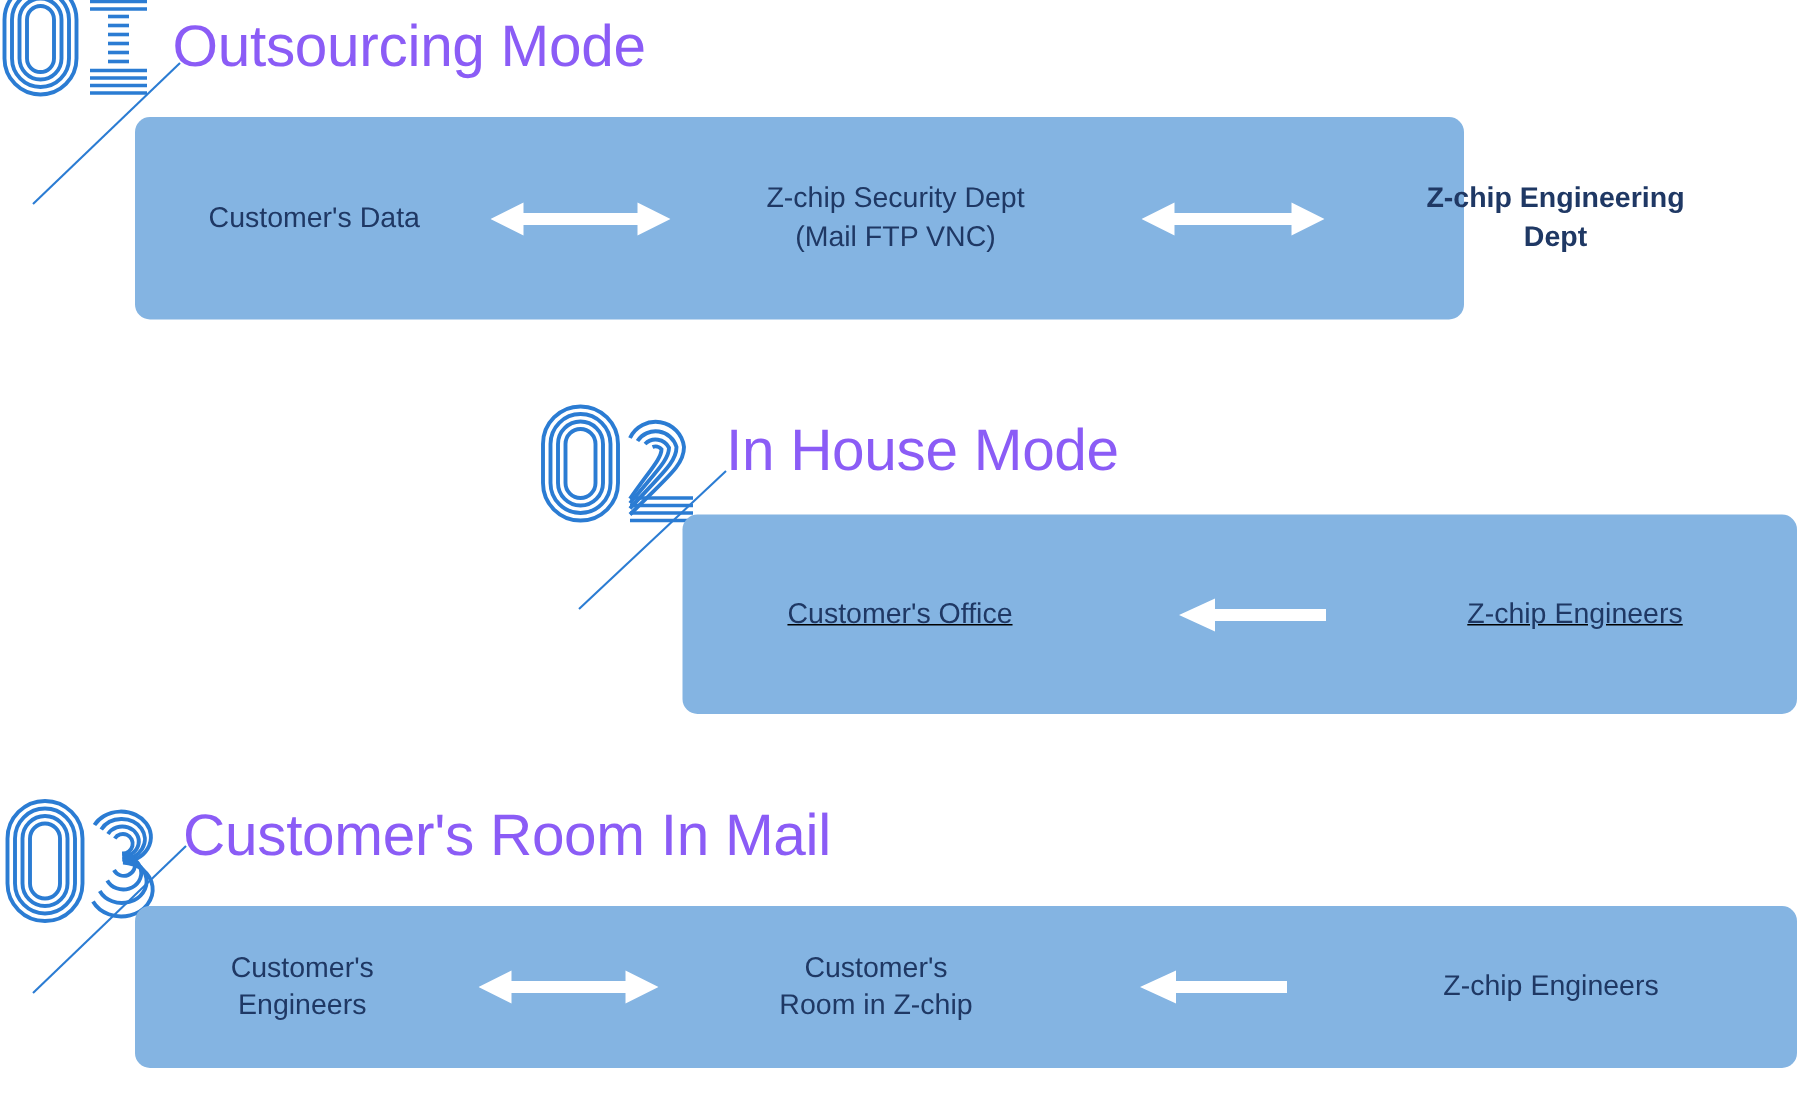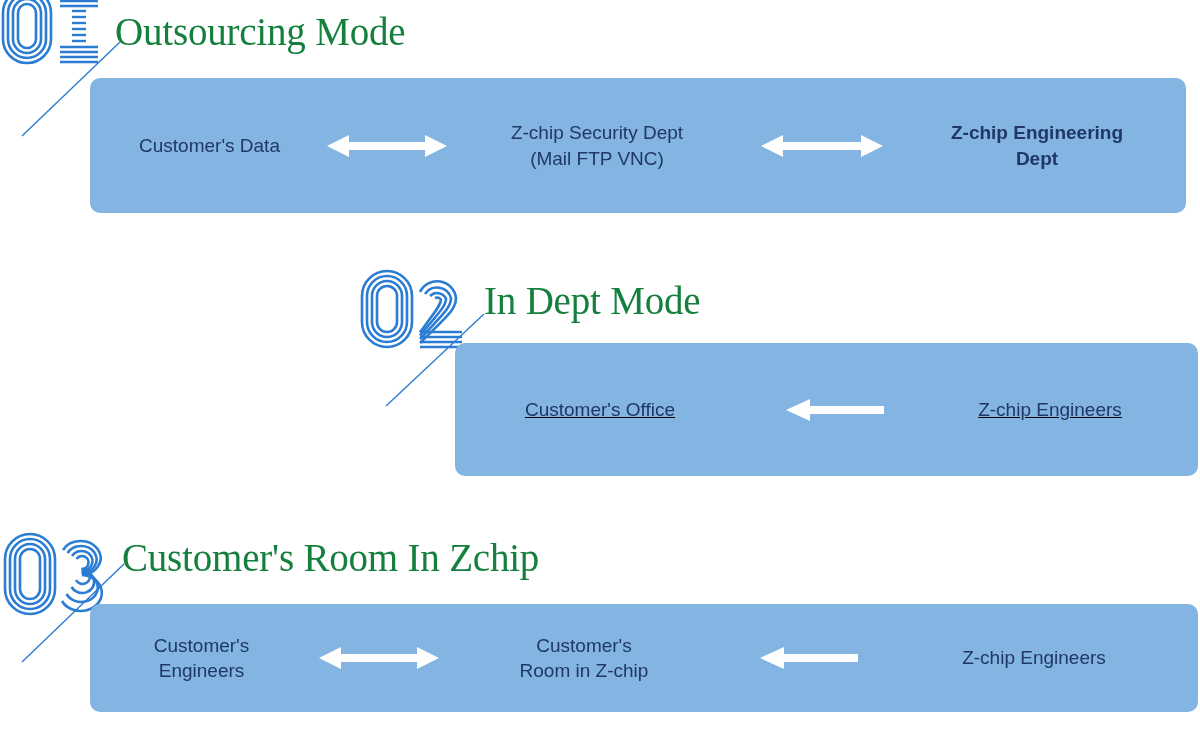--- a/index.html
+++ b/index.html
@@ -12,27 +12,26 @@
     width: 1200px;
     height: 742px;
     background: #ffffff;
     overflow: hidden;
     font-family: "Liberation Sans", sans-serif;
   }
 
   
   .section-title {
     position: absolute;
-    color: #15803d;
+    color: #8b5cf6;
     font-size: 39px;
     font-weight: 400;
     letter-spacing: -0.2px;
     white-space: nowrap;
     line-height: 1;
-    font-family: Liberation Serif, serif;
   }
 
   
   .numeral {
     position: absolute;
   }
   .numeral svg { display: block; }
 
   
   .connector {
@@ -98,21 +97,21 @@
       </g>
     </svg>
   </div>
 
   <div class="section-title" style="left:115px; top:12px;">Outsourcing Mode</div>
 
   <svg class="connector" style="left:20px; top:40px;" width="110" height="100" viewBox="0 0 110 100">
     <line x1="2" y1="96" x2="100" y2="2" stroke="#2b7cd3" stroke-width="1.4"></line>
   </svg>
 
-  <div class="panel" style="left:90px; top:78px; width:1096px; height:135px;">
+  <div class="panel" style="left:90px; top:78px; width:886px; height:135px;">
     <div class="panel-cell" style="width:215px; margin-left:12px;">Customer's Data</div>
     <div class="panel-arrow" style="width:140px;">
       <svg width="120" height="26" viewBox="0 0 120 26">
         <path d="M0 13 L22 2 L22 9 L98 9 L98 2 L120 13 L98 24 L98 17 L22 17 L22 24 Z" fill="#ffffff"></path>
       </svg>
     </div>
     <div class="panel-cell" style="width:280px;">Z-chip Security Dept
 (Mail FTP VNC)</div>
     <div class="panel-arrow" style="width:170px;">
       <svg width="122" height="26" viewBox="0 0 122 26">
@@ -140,21 +139,21 @@
       </g>
       <g fill="none" stroke="#2b7cd3" stroke-width="2.4">
         <line x1="62" y1="66" x2="104" y2="66"></line>
         <line x1="62" y1="71" x2="104" y2="71"></line>
         <line x1="62" y1="76" x2="104" y2="76"></line>
         <line x1="62" y1="81" x2="104" y2="81"></line>
       </g>
     </svg>
   </div>
 
-  <div class="section-title" style="left:484px; top:281px;">In Dept Mode</div>
+  <div class="section-title" style="left:484px; top:281px;">In House Mode</div>
 
   <svg class="connector" style="left:384px; top:312px;" width="110" height="98" viewBox="0 0 110 98">
     <line x1="2" y1="94" x2="100" y2="2" stroke="#2b7cd3" stroke-width="1.4"></line>
   </svg>
 
   <div class="panel" style="left:455px; top:343px; width:743px; height:133px;text-decoration:underline;">
     <div class="panel-cell" style="width:290px;">Customer's Office</div>
     <div class="panel-arrow" style="width:180px;">
       <svg width="98" height="26" viewBox="0 0 98 26">
         <path d="M0 13 L24 2 L24 9 L98 9 L98 17 L24 17 L24 24 Z" fill="#ffffff"></path>
@@ -174,21 +173,21 @@
 
       <g fill="none" stroke="#2b7cd3" stroke-width="2.6" stroke-linecap="butt">
         <path d="M63 22 a20 17 0 1 1 19 25 a21 18 0 1 1 -20 26"></path>
         <path d="M67.5 25 a15.5 13.5 0 1 1 14 20 a16.5 14.5 0 1 1 -15 21"></path>
         <path d="M72 28 a11 10 0 1 1 9.5 15 a12 11 0 1 1 -10 16"></path>
         <path d="M76.5 31 a6.5 6.5 0 1 1 5 10 a7.5 7.5 0 1 1 -5.5 11"></path>
       </g>
     </svg>
   </div>
 
-  <div class="section-title" style="left:122px; top:538px;">Customer's Room In Zchip</div>
+  <div class="section-title" style="left:122px; top:538px;">Customer's Room In Mail</div>
 
   <svg class="connector" style="left:20px; top:562px;" width="112" height="104" viewBox="0 0 112 104">
     <line x1="2" y1="100" x2="104" y2="2" stroke="#2b7cd3" stroke-width="1.4"></line>
   </svg>
 
   <div class="panel" style="left:90px; top:604px; width:1108px; height:108px;">
     <div class="panel-cell" style="width:195px; margin-left:14px;">Customer's
 Engineers</div>
     <div class="panel-arrow" style="width:160px;">
       <svg width="120" height="26" viewBox="0 0 120 26">

